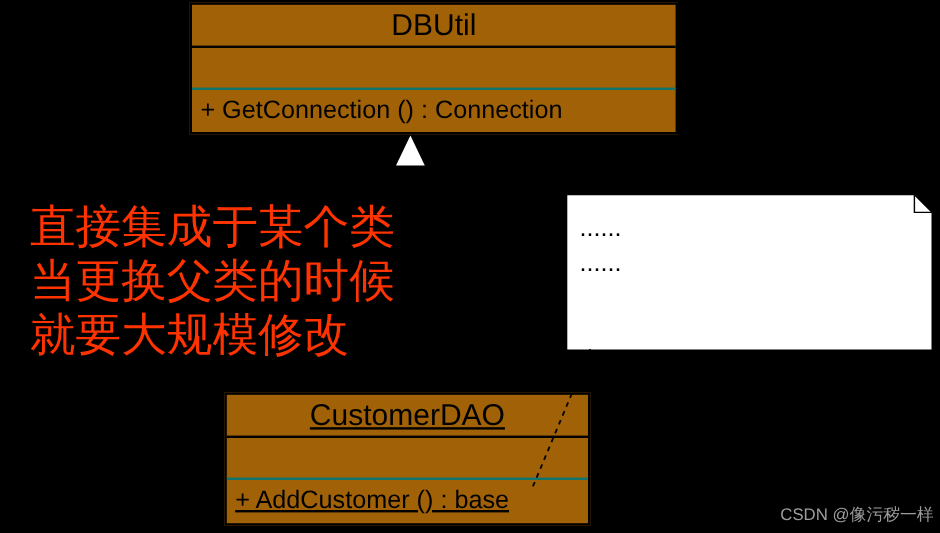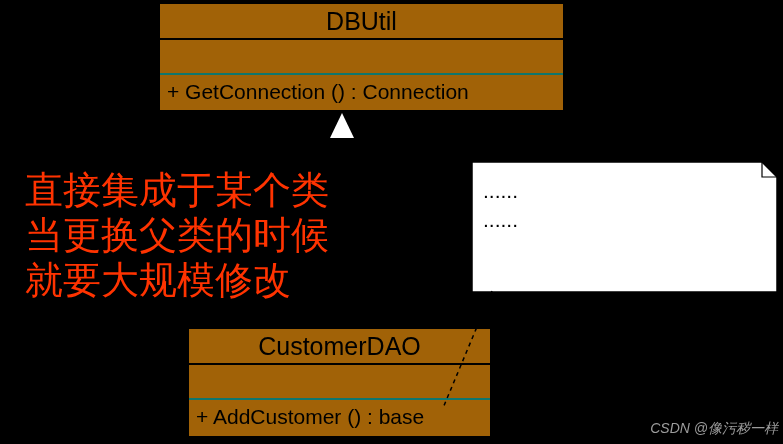--- a/index.html
+++ b/index.html
@@ -22,21 +22,21 @@
     text-align:center;font-size:25px;
   }
   .uml-attrs{
     height:33px;border-top:2px solid #000;
   }
   .uml-methods{
     height:34px;line-height:34px;border-top:2px solid #0f766e;
     padding-left:7px;font-size:21px;white-space:nowrap;
   }
   #class-dbutil{left:158px;top:2px;width:407px;height:110px;z-index:1;}
-  #class-customerdao{left:187px;top:327px;width:305px;height:111px;z-index:1;}
+  #class-customerdao{left:187px;top:327px;width:305px;height:111px;z-index:1;text-decoration:underline;}
 
   
   .annotation{
     position:absolute;left:25px;top:168px;z-index:2;
     color:#FF3300;
     font-family:"Liberation Serif","DejaVu Serif",serif;
     font-size:38px;line-height:45px;white-space:nowrap;
   }
 
   
@@ -45,21 +45,21 @@
   }
 
   
   .note-text{
     position:absolute;left:483px;top:176px;width:285px;z-index:6;
     color:#000;font-size:21px;line-height:29px;white-space:nowrap;
   }
 
   .watermark{
     position:absolute;right:5px;bottom:6px;z-index:7;
-    color:#9C9C9C;font-size:14px;white-space:nowrap;font-style:italic;
+    color:#9C9C9C;font-size:14px;white-space:nowrap;
   }
 </style>
 </head>
 <body>
 
 <div class="uml-class" id="class-dbutil">
   <div class="uml-title">DBUtil</div>
   <div class="uml-attrs"></div>
   <div class="uml-methods">+ GetConnection () : Connection</div>
 </div>

